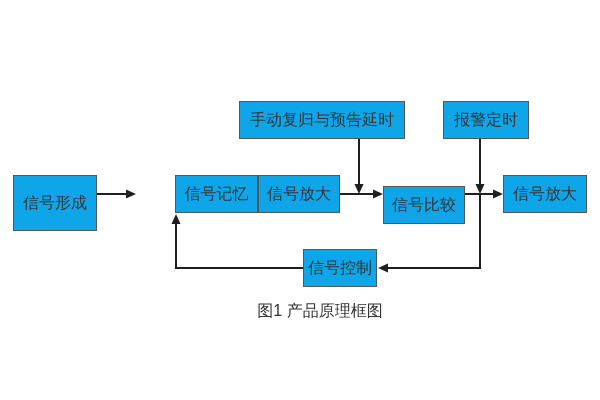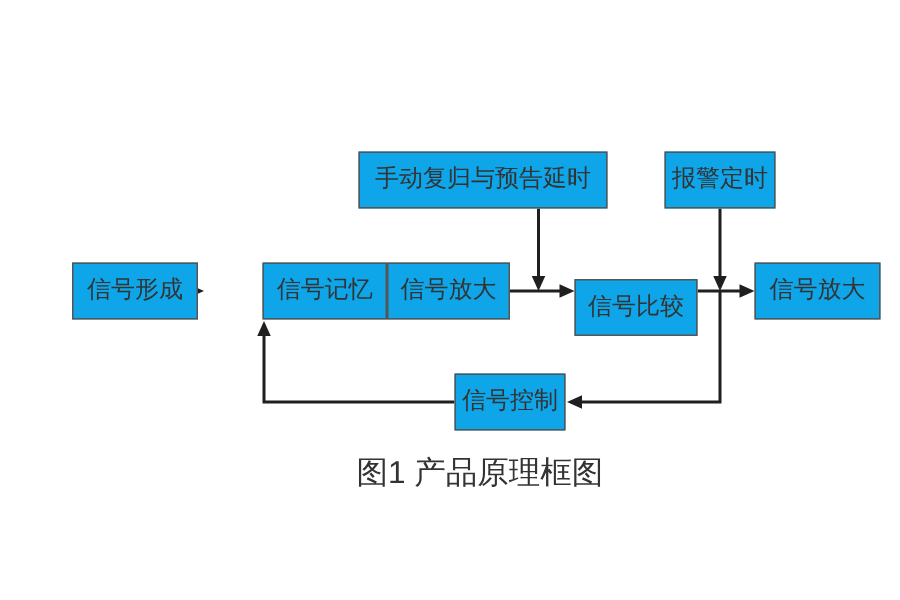--- a/index.html
+++ b/index.html
@@ -35,21 +35,21 @@
     display: flex; align-items: center; justify-content: center;
     font-size: 16px;
     color: var(--box-text, #333333);
     white-space: nowrap;
     line-height: 1;
   }
   .caption {
     position: absolute;
     left: 220px; top: 301px; width: 200px;
     text-align: center;
-    font-size: 21px;
+    font-size: 16px;
     color: var(--box-text, #333333);
     white-space: nowrap;
   }
 </style>
 </head>
 <body>
 
 <div class="canvas">
 
   <svg class="connector-layer" width="600" height="400" viewBox="0 0 600 400" xmlns="http://www.w3.org/2000/svg">
@@ -80,31 +80,31 @@
     <g class="edge">
       <polyline points="480,194 480,268 388,268"></polyline>
       <polygon points="378,268 388,263.5 388,272.5"></polygon>
     </g>
     <g class="edge">
       <polyline points="303,268 176,268 176,224"></polyline>
       <polygon points="176,214 171.5,224 180.5,224"></polygon>
     </g>
   </svg>
 
-  <div class="node" style="left:13px; top:175px; width:84px; height:38px;margin-left:35px;">信号形成</div>
+  <div class="node" style="left:13px; top:175px; width:84px; height:56px;">信号形成</div>
 
   <div class="node" style="left:136px; top:175px; width:83px; height:38px;margin-left:39px;">信号记忆</div>
 
   <div class="node" style="left:258px; top:175px; width:82px; height:38px;">信号放大</div>
 
   <div class="node" style="left:383px; top:186px; width:82px; height:38px;">信号比较</div>
 
   <div class="node" style="left:503px; top:175px; width:84px; height:38px;">信号放大</div>
 
   <div class="node" style="left:239px; top:101px; width:166px; height:38px;">手动复归与预告延时</div>
 
-  <div class="node" style="left:443px; top:101px; width:74px; height:38px;">报警定时</div>
+  <div class="node" style="left:443px; top:101px; width:86px; height:38px;">报警定时</div>
 
   <div class="node" style="left:303px; top:249px; width:74px; height:38px;">信号控制</div>
 
   <div class="caption">图1 产品原理框图</div>
 
 </div>
 
 </body></html>

